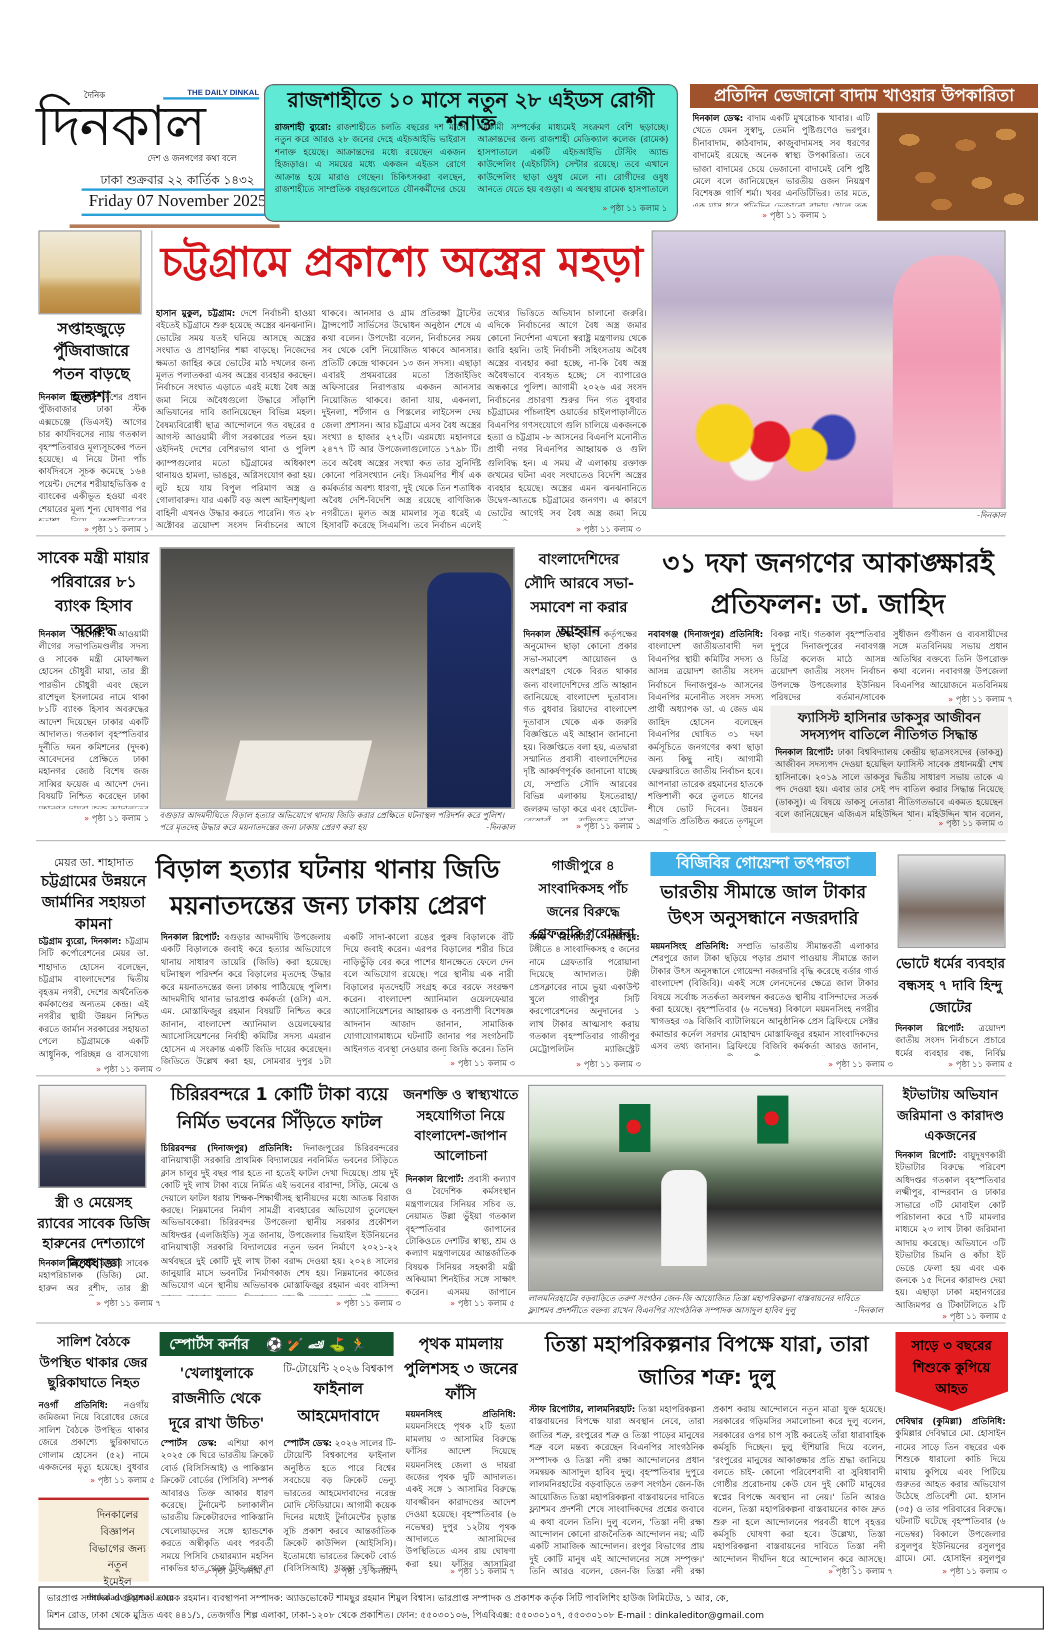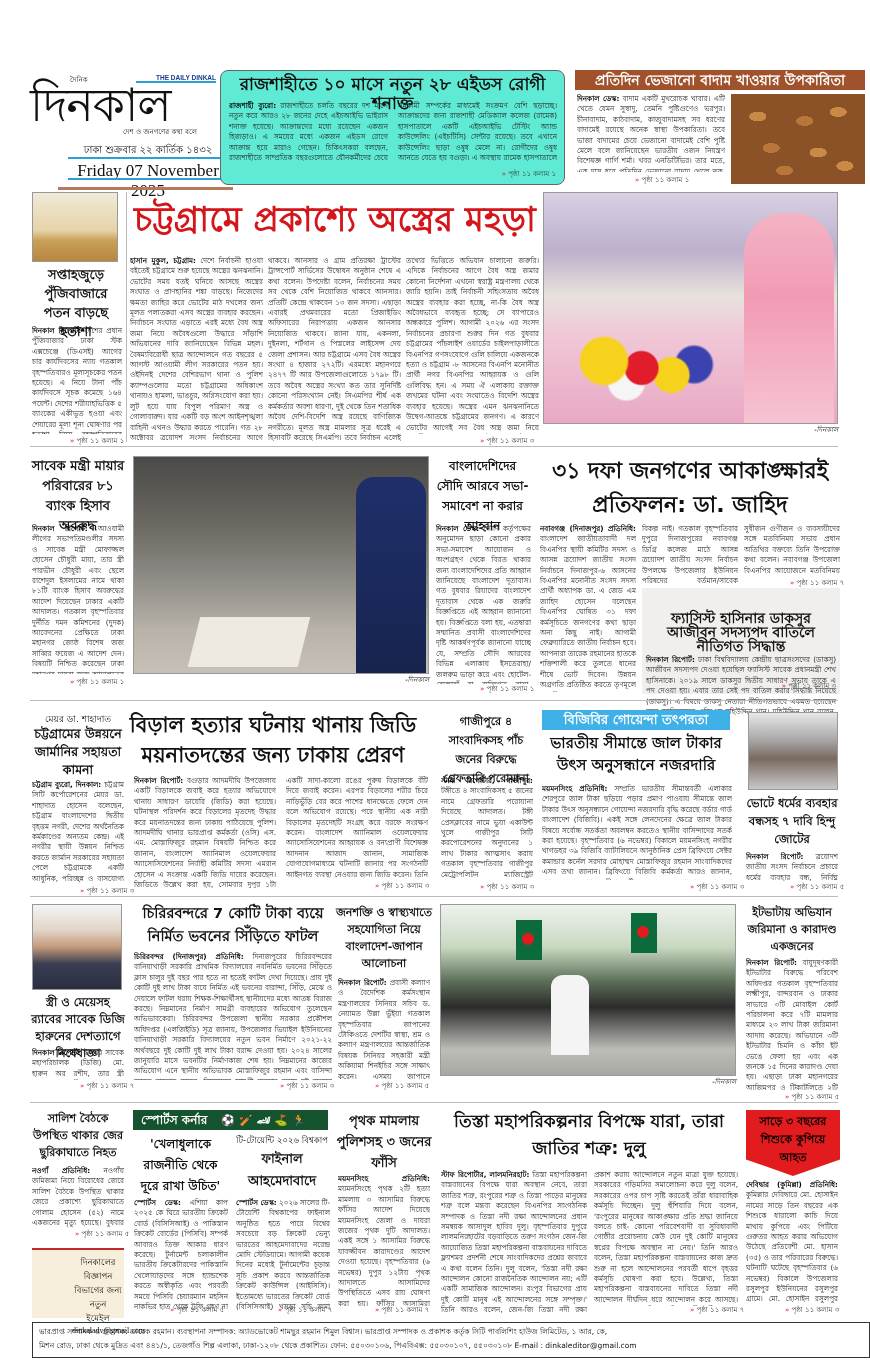--- a/index.html
+++ b/index.html
@@ -10,21 +10,21 @@
 .cont{color:#333;font-size:7px;white-space:nowrap}
 .cont .arr{color:#d01818}
 .hl{font-family:"DejaVu Sans",sans-serif;font-weight:bold;text-align:center;color:#111;line-height:1.12}
 .photo{overflow:hidden;border:1px solid #999}
 .caption{font-size:6.8px;line-height:9.6px;font-style:italic;color:#222}
 .rule-v{position:absolute;width:1px;background:#bbb}
 .rule-h{position:absolute;height:1px;background:#bbb}
 .logo-main{font-family:"DejaVu Serif",serif;font-weight:normal;font-size:46px;line-height:54px;color:#111;letter-spacing:-1px}
 .english-title{font-family:"Liberation Sans",sans-serif;font-weight:bold;font-size:6.5px;color:#1a3c8a;border-bottom:2px solid #2aa0d8;position:absolute;left:125px;top:75px;width:80px;text-align:right}
 .date-line{font-size:10px;text-align:center}
-.date-en{font-family:"Liberation Serif",serif;font-size:17px;text-align:center}
+.date-en{font-family:"Liberation Serif",serif;font-size:14px;text-align:center}
 
 #rajshahi-box{left:220px;top:70px;width:345px;height:115px;border:1.5px solid #666;border-radius:8px;background:#5eead4}
 #almond-box{left:575px;top:70px;width:290px;height:115px}
 .almond-title{background:#a0522d;color:#fff;font-size:14px;font-weight:bold;text-align:center;height:20px;line-height:20px}
 .almond-photo{background:radial-gradient(ellipse 14px 8px at 20% 25%,#c98a45 60%,transparent 62%),radial-gradient(ellipse 14px 8px at 55% 30%,#b8763a 60%,transparent 62%),radial-gradient(ellipse 14px 8px at 80% 20%,#c98a45 60%,transparent 62%),radial-gradient(ellipse 14px 8px at 30% 60%,#b8763a 60%,transparent 62%),radial-gradient(ellipse 14px 8px at 65% 65%,#c98a45 60%,transparent 62%),radial-gradient(ellipse 14px 8px at 40% 85%,#b8763a 60%,transparent 62%),radial-gradient(ellipse 14px 8px at 85% 80%,#c98a45 60%,transparent 62%),#8a5226}
 
 .lead-hl{color:#d4161b;font-size:38px;font-weight:bold;text-align:center}
 .main-photo{background:linear-gradient(180deg,#d8d0e4 0%,#bcb0cc 25%,#e8e2dc 45%,#f0c9d8 60%,#e9a8c4 100%)}
 .bull-photo{background:linear-gradient(180deg,#f0ead8 0%,#e6d3a8 55%,#c8a05a 70%,#b8863e 100%)}
 .police-photo{background:linear-gradient(180deg,#4a4a48 0%,#6a6660 30%,#8c8a84 55%,#b8b2a8 80%,#c6c0b6 100%)}
@@ -100,39 +100,39 @@
 <div class="abs body-text" style="left:32px;top:524px;width:92px;height:150px;">
   <b>দিনকাল রিপোর্ট:</b> <span>আওয়ামী লীগের সভাপতিমণ্ডলীর সদস্য ও সাবেক মন্ত্রী মোফাজ্জল হোসেন চৌধুরী মায়া, তার স্ত্রী পারভীন চৌধুরী এবং ছেলে রাশেদুল ইসলামের নামে থাকা ৮১টি ব্যাংক হিসাব অবরুদ্ধের আদেশ দিয়েছেন ঢাকার একটি আদালত। গতকাল বৃহস্পতিবার দুর্নীতি দমন কমিশনের (দুদক) আবেদনের প্রেক্ষিতে ঢাকা মহানগর জ্যেষ্ঠ বিশেষ জজ সাব্বির ফয়েজ এ আদেশ দেন। বিষয়টি নিশ্চিত করেছেন ঢাকা মহানগর দায়রা জজ আদালতের বেঞ্চ সহকারী মো. রিয়াজ হোসেন। এসব হিসাবের মধ্যে মোফাজ্জল হোসেন চৌধুরী মায়ার ১৬টি, তার স্ত্রী পারভীন চৌধুরীর ৩৬টি ও ছেলে রাশেদুল ইসলামের</span>
 </div>
 <div class="abs cont" style="left:70px;top:676px;"><span class="arr">»</span> <span>পৃষ্ঠা ১১ কলাম ১</span></div>
 
 <div class="abs photo police-photo" style="left:133px;top:456px;width:296px;height:218px;">
   <div class="abs" style="left:222px;top:20px;width:70px;height:198px;background:linear-gradient(180deg,#1f2f6a,#17244f);border-radius:18px 18px 0 0;"></div>
   <div class="abs" style="left:60px;top:160px;width:110px;height:50px;background:#eeeae2;transform:skewX(-14deg);"></div>
 </div>
 <div class="abs caption" style="left:133px;top:676px;width:296px;">
-   <span style="float:right">-দিনকাল</span>
+  <span>বগুড়ার আদমদীঘিতে বিড়াল হত্যার অভিযোগে থানায় জিডি করার প্রেক্ষিতে ঘটনাস্থল পরিদর্শন করে পুলিশ। পরে মৃতদেহ উদ্ধার করে ময়নাতদন্তের জন্য ঢাকায় প্রেরণ করা হয়</span> <span style="float:right">-দিনকাল</span>
 </div>
 
 <div class="abs hl" style="left:435px;top:456px;width:95px;font-size:12px;line-height:20px;">বাংলাদেশিদের সৌদি আরবে সভা-সমাবেশ না করার আহ্বান</div>
 <div class="abs body-text" style="left:436px;top:524px;width:95px;height:160px;">
   <b>দিনকাল ডেস্ক:</b> <span>সৌদি কর্তৃপক্ষের অনুমোদন ছাড়া কোনো প্রকার সভা-সমাবেশ আয়োজন ও অংশগ্রহণ থেকে বিরত থাকার জন্য বাংলাদেশিদের প্রতি আহ্বান জানিয়েছে বাংলাদেশ দূতাবাস। গত বুধবার রিয়াদের বাংলাদেশ দূতাবাস থেকে এক জরুরি বিজ্ঞপ্তিতে এই আহ্বান জানানো হয়। বিজ্ঞপ্তিতে বলা হয়, এতদ্বারা সম্মানিত প্রবাসী বাংলাদেশিদের দৃষ্টি আকর্ষণপূর্বক জানানো যাচ্ছে যে, সম্প্রতি সৌদি আরবের বিভিন্ন এলাকায় ইসতেরাহা/জলরুম ভাড়া করে এবং হোটেল-রেস্তোরাঁ বা ব্যক্তিগত বাসা-বাড়িতে অননুমোদিতভাবে বিভিন্ন সংগঠনের ব্যানারে সভা-সমাবেশ আয়োজন এবং</span>
 </div>
 <div class="abs cont" style="left:480px;top:683px;"><span class="arr">»</span> <span>পৃষ্ঠা ১১ কলাম ১</span></div>
 
 <div class="abs hl" style="left:540px;top:454px;width:300px;font-size:22px;line-height:34px;">৩১ দফা জনগণের আকাঙ্ক্ষারই প্রতিফলন: ডা. জাহিদ</div>
 <div class="abs body-text" style="left:540px;top:524px;width:96px;height:168px;">
   <b>নবাবগঞ্জ (দিনাজপুর) প্রতিনিধি:</b> <span>বাংলাদেশ জাতীয়তাবাদী দল বিএনপির স্থায়ী কমিটির সদস্য ও আসন্ন ত্রয়োদশ জাতীয় সংসদ নির্বাচনে দিনাজপুর-৬ আসনের বিএনপির মনোনীত সংসদ সদস্য প্রার্থী অধ্যাপক ডা. এ জেড এম জাহিদ হোসেন বলেছেন বিএনপির ঘোষিত ৩১ দফা কর্মসূচিতে জনগণের কথা ছাড়া অন্য কিছু নাই। আগামী ফেব্রুয়ারিতে জাতীয় নির্বাচন হবে। আপনারা তারেক রহমানের হাতকে শক্তিশালী করে তুলতে ধানের শীষে ভোট দিবেন। উন্নয়ন অগ্রগতি প্রতিষ্ঠিত করতে তৃণমূলে সম্মানীদের সম্মান করতে হবে। সবাইকে ভালো বেসে কাছে নিয়ে ঐক্যবদ্ধভাবে এগিয়ে যেতে হবে। মনে রাখতে হবে ঐক্যের কোনো</span>
 </div>
 <div class="abs body-text" style="left:642px;top:524px;width:96px;height:60px;">বিকল্প নাই। গতকাল বৃহস্পতিবার দুপুরে দিনাজপুরের নবাবগঞ্জ ডিগ্রি কলেজ মাঠে আসন্ন ত্রয়োদশ জাতীয় সংসদ নির্বাচন উপলক্ষে উপজেলার ইউনিয়ন পরিষদের বর্তমান/সাবেক জনপ্রতিনিধি বীর মুক্তিযোদ্ধা অবসরপ্রাপ্ত সৈনিক</div>
 <div class="abs body-text" style="left:744px;top:524px;width:96px;height:52px;">সুধীজন গুণীজন ও ব্যবসায়ীদের সঙ্গে মতবিনিময় সভায় প্রধান অতিথির বক্তব্যে তিনি উপরোক্ত কথা বলেন। নবাবগঞ্জ উপজেলা বিএনপির আয়োজনে মতবিনিময় সভায় সভাপতিত্ব করেন উপজেলা বিএনপির</div>
 <div class="abs cont" style="left:790px;top:577px;"><span class="arr">»</span> <span>পৃষ্ঠা ১১ কলাম ৭</span></div>
 
 <div class="abs fascist-box" style="left:642px;top:588px;width:198px;height:106px;">
-  <div class="hl" style="font-size:14px;line-height:14px;padding:4px 4px 2px;margin-top:19px;">ফ্যাসিস্ট হাসিনার ডাকসুর আজীবন সদস্যপদ বাতিলে নীতিগত সিদ্ধান্ত</div>
+  <div class="hl" style="font-size:11px;line-height:14px;padding:4px 4px 2px;">ফ্যাসিস্ট হাসিনার ডাকসুর আজীবন সদস্যপদ বাতিলে নীতিগত সিদ্ধান্ত</div>
   <div class="body-text" style="padding:0 4px;height:62px;">
     <b>দিনকাল রিপোর্ট:</b> <span>ঢাকা বিশ্ববিদ্যালয় কেন্দ্রীয় ছাত্রসংসদের (ডাকসু) আজীবন সদস্যপদ দেওয়া হয়েছিল ফ্যাসিস্ট সাবেক প্রধানমন্ত্রী শেখ হাসিনাকে। ২০১৯ সালে ডাকসুর দ্বিতীয় সাধারণ সভায় তাকে এ পদ দেওয়া হয়। এবার তার সেই পদ বাতিল করার সিদ্ধান্ত নিয়েছে (ডাকসু)। এ বিষয়ে ডাকসু নেতারা নীতিগতভাবে একমত হয়েছেন বলে জানিয়েছেন এজিএস মহিউদ্দিন খান। মহিউদ্দিন খান বলেন, '২০১৯ সালের ডাকসুতে যেমন দ্বিতীয় সাধারণ সভায় তাকে সদস্যপদ দেওয়া হয়েছে, ঠিক তেমনিভাবে ২০২৫ সালের ডাকসুর দ্বিতীয় সাধারণ সভায় সদস্যপদ</span>
   </div>
   <div class="abs cont" style="right:4px;bottom:2px;"><span class="arr">»</span> <span>পৃষ্ঠা ১১ কলাম ৩</span></div>
 </div>
 <div class="rule-h" style="left:30px;top:700px;width:808px;"></div>
 
 <div class="abs" style="left:30px;top:712px;width:96px;text-align:center;font-size:9px;">মেয়র ডা. শাহাদাত</div>
 <div class="abs hl" style="left:30px;top:725px;width:96px;font-size:12.5px;line-height:18px;">চট্টগ্রামের উন্নয়নে জার্মানির সহায়তা কামনা</div>
 <div class="abs body-text" style="left:32px;top:780px;width:92px;height:104px;">
@@ -168,21 +168,21 @@
 <div class="abs cont" style="left:790px;top:881px;"><span class="arr">»</span> <span>পৃষ্ঠা ১১ কলাম ৫</span></div>
 <div class="rule-h" style="left:30px;top:896px;width:808px;"></div>
 
 <div class="abs photo man-photo" style="left:32px;top:904px;width:90px;height:86px;"></div>
 <div class="abs hl" style="left:30px;top:994px;width:96px;font-size:11.5px;line-height:17px;">স্ত্রী ও মেয়েসহ র‍্যাবের সাবেক ডিজি হারুনের দেশত্যাগে নিষেধাজ্ঞা</div>
 <div class="abs body-text" style="left:32px;top:1048px;width:92px;height:32px;">
   <b>দিনকাল রিপোর্ট:</b> <span>র‍্যাবের সাবেক মহাপরিচালক (ডিজি) মো. হারুন অর রশীদ, তার স্ত্রী ফাতেহা পারভীন লুনা এবং তাদের দুই কন্যা ফারমিনা</span>
 </div>
 <div class="abs cont" style="left:80px;top:1080px;"><span class="arr">»</span> <span>পৃষ্ঠা ১১ কলাম ৭</span></div>
 
-<div class="abs hl" style="left:133px;top:902px;width:200px;font-size:14.5px;line-height:23px;">চিরিরবন্দরে 7 কোটি টাকা ব্যয়ে নির্মিত ভবনের সিঁড়িতে ফাটল</div>
+<div class="abs hl" style="left:133px;top:902px;width:200px;font-size:14.5px;line-height:23px;">চিরিরবন্দরে 1 কোটি টাকা ব্যয়ে নির্মিত ভবনের সিঁড়িতে ফাটল</div>
 <div class="abs body-text" style="left:134px;top:952px;width:198px;height:128px;">
   <b>চিরিরবন্দর (দিনাজপুর) প্রতিনিধি:</b> <span>দিনাজপুরের চিরিরবন্দরের বানিয়াখাড়ী সরকারি প্রাথমিক বিদ্যালয়ের নবনির্মিত ভবনের সিঁড়িতে ক্লাস চালুর দুই বছর পার হতে না হতেই ফাটল দেখা দিয়েছে। প্রায় দুই কোটি দুই লাখ টাকা ব্যয়ে নির্মিত এই ভবনের বারান্দা, সিঁড়ি, মেঝে ও দেয়ালে ফাটল ধরায় শিক্ষক-শিক্ষার্থীসহ স্থানীয়দের মধ্যে আতঙ্ক বিরাজ করছে। নিম্নমানের নির্মাণ সামগ্রী ব্যবহারের অভিযোগ তুলেছেন অভিভাবকেরা। চিরিরবন্দর উপজেলা স্থানীয় সরকার প্রকৌশল অধিদপ্তর (এলজিইডি) সূত্র জানায়, উপজেলার ভিয়াইল ইউনিয়নের বানিয়াখাড়ী সরকারি বিদ্যালয়ের নতুন ভবন নির্মাণে ২০২১-২২ অর্থবছরে দুই কোটি দুই লাখ টাকা বরাদ্দ দেওয়া হয়। ২০২৪ সালের জানুয়ারি মাসে ভবনটির নির্মাণকাজ শেষ হয়। নিম্নমানের কাজের অভিযোগ এনে স্থানীয় অভিভাবক মোস্তাফিজুর রহমান এবং বাসিন্দা আব্দুর রাজ্জাক বলেন, নিম্নমানের সামগ্রী ব্যবহার করায় দুই বছরের মধ্যেই বিভিন্ন জায়গায় ফাটল দেখা দিয়েছে। নির্মাণ কাজের সময় আমরা মৌখিকভাবে ইঞ্জিনিয়ারকে অভিযোগ করেছিলাম, কিন্তু তিনি আমাদের কথায়</span>
 </div>
 <div class="abs cont" style="left:280px;top:1080px;"><span class="arr">»</span> <span>পৃষ্ঠা ১১ কলাম ৩</span></div>
 
 <div class="abs hl" style="left:336px;top:904px;width:96px;font-size:11px;line-height:17px;">জনশক্তি ও স্বাস্থ্যখাতে সহযোগিতা নিয়ে বাংলাদেশ-জাপান আলোচনা</div>
 <div class="abs body-text" style="left:338px;top:978px;width:92px;height:102px;">
   <b>দিনকাল রিপোর্ট:</b> <span>প্রবাসী কল্যাণ ও বৈদেশিক কর্মসংস্থান মন্ত্রণালয়ের সিনিয়র সচিব ড. নেয়ামত উল্লা ভুঁইয়া গতকাল বৃহস্পতিবার জাপানের টোকিওতে দেশটির স্বাস্থ্য, শ্রম ও কল্যাণ মন্ত্রণালয়ের আন্তর্জাতিক বিষয়ক সিনিয়র সহকারী মন্ত্রী অকিয়ামা শিনইচির সঙ্গে সাক্ষাৎ করেন। এসময় জাপানে বাংলাদেশের রাষ্ট্রদূত মো. দাউদ আলী উপস্থিত ছিলেন। সাক্ষাৎকালে ড. ভুঁইয়া বাংলাদেশ ও জাপানের ঘনিষ্ঠ দ্বিপাক্ষিক</span>
 </div>
 <div class="abs cont" style="left:375px;top:1080px;"><span class="arr">»</span> <span>পৃষ্ঠা ১১ কলাম ৫</span></div>
@@ -190,21 +190,21 @@
 <div class="abs photo tista-photo" style="left:440px;top:904px;width:296px;height:172px;">
   <div class="abs" style="left:75px;top:15px;width:26px;height:40px;background:#0b6b3a;">
       <div style="position:absolute;left:6px;top:13px;width:12px;height:12px;border-radius:50%;background:#e21b1f;"></div>
     </div>
   <div class="abs" style="left:190px;top:8px;width:26px;height:40px;background:#0b6b3a;">
       <div style="position:absolute;left:6px;top:13px;width:12px;height:12px;border-radius:50%;background:#e21b1f;"></div>
     </div>
   <div class="abs" style="left:110px;top:70px;width:38px;height:80px;background:#f4f4f4;border-radius:12px 12px 0 0;"></div>
 </div>
 <div class="abs caption" style="left:440px;top:1078px;width:296px;">
-   <span style="float:right">-দিনকাল</span>
+  <span>লালমনিরহাটের বড়বাড়িতে তরুণ সংগঠন জেন-জি আয়োজিত তিস্তা মহাপরিকল্পনা বাস্তবায়নের দাবিতে ফ্ল্যাশমব প্রদর্শনীতে বক্তব্য রাখেন বিএনপির সাংগঠনিক সম্পাদক আসাদুল হাবিব দুলু</span> <span style="float:right">-দিনকাল</span>
 </div>
 
 <div class="abs hl" style="left:744px;top:904px;width:96px;font-size:11px;line-height:17px;">ইটভাটায় অভিযান জরিমানা ও কারাদণ্ড একজনের</div>
 <div class="abs body-text" style="left:746px;top:958px;width:92px;height:132px;">
   <b>দিনকাল রিপোর্ট:</b> <span>বায়ুদূষণকারী ইটভাটার বিরুদ্ধে পরিবেশ অধিদপ্তর গতকাল বৃহস্পতিবার লক্ষ্মীপুর, বান্দরবান ও ঢাকার সাভারে ৩টি মোবাইল কোর্ট পরিচালনা করে ৭টি মামলার মাধ্যমে ২৩ লাখ টাকা জরিমানা আদায় করেছে। অভিযানে ৩টি ইটভাটার চিমনি ও কাঁচা ইট ভেঙে ফেলা হয় এবং এক জনকে ১৫ দিনের কারাদণ্ড দেয়া হয়। এছাড়া ঢাকা মহানগরের আজিমপুর ও টিকাটুলিতে ২টি মোবাইল কোর্ট পরিচালনা করে যানবাহনের কালো ধোঁয়া নির্গমনের বিরুদ্ধে ব্যবস্থা নেয়া</span>
 </div>
 <div class="abs cont" style="left:785px;top:1091px;"><span class="arr">»</span> <span>পৃষ্ঠা ১১ কলাম ৫</span></div>
 <div class="rule-h" style="left:30px;top:1102px;width:808px;"></div>
 
 <div class="abs hl" style="left:30px;top:1110px;width:96px;font-size:11px;line-height:17px;">সালিশ বৈঠকে উপস্থিত থাকার জের ছুরিকাঘাতে নিহত</div>

